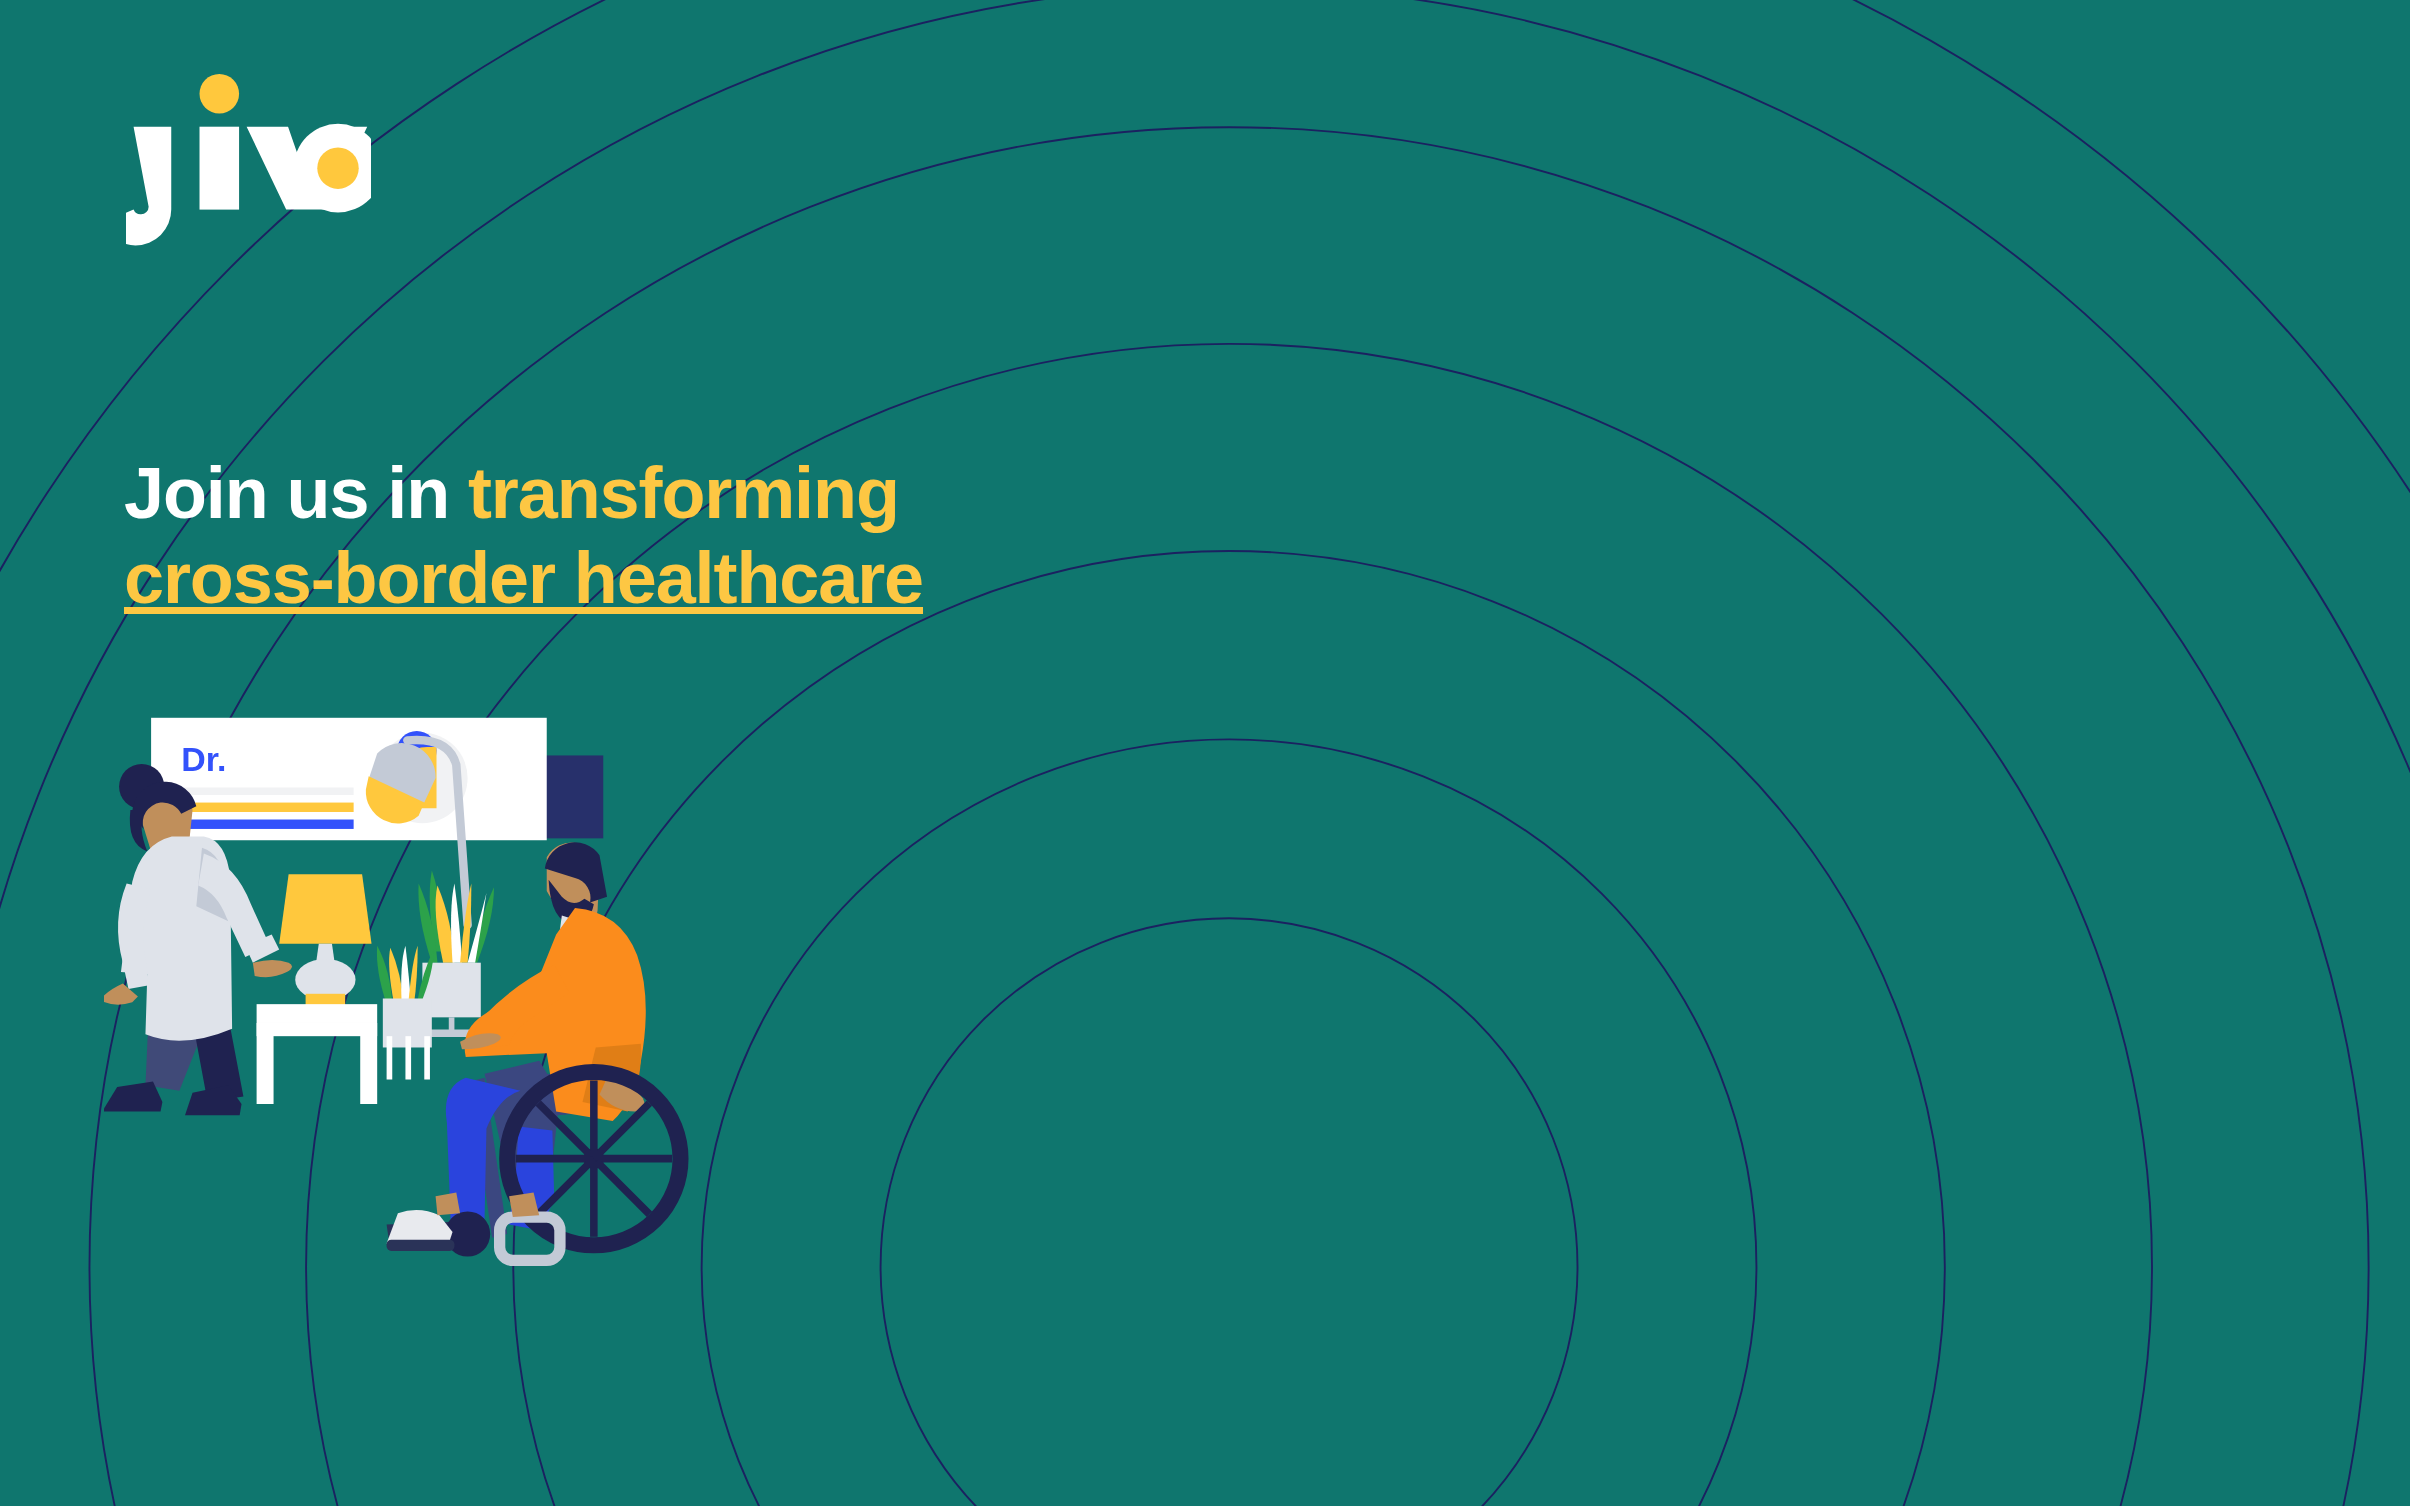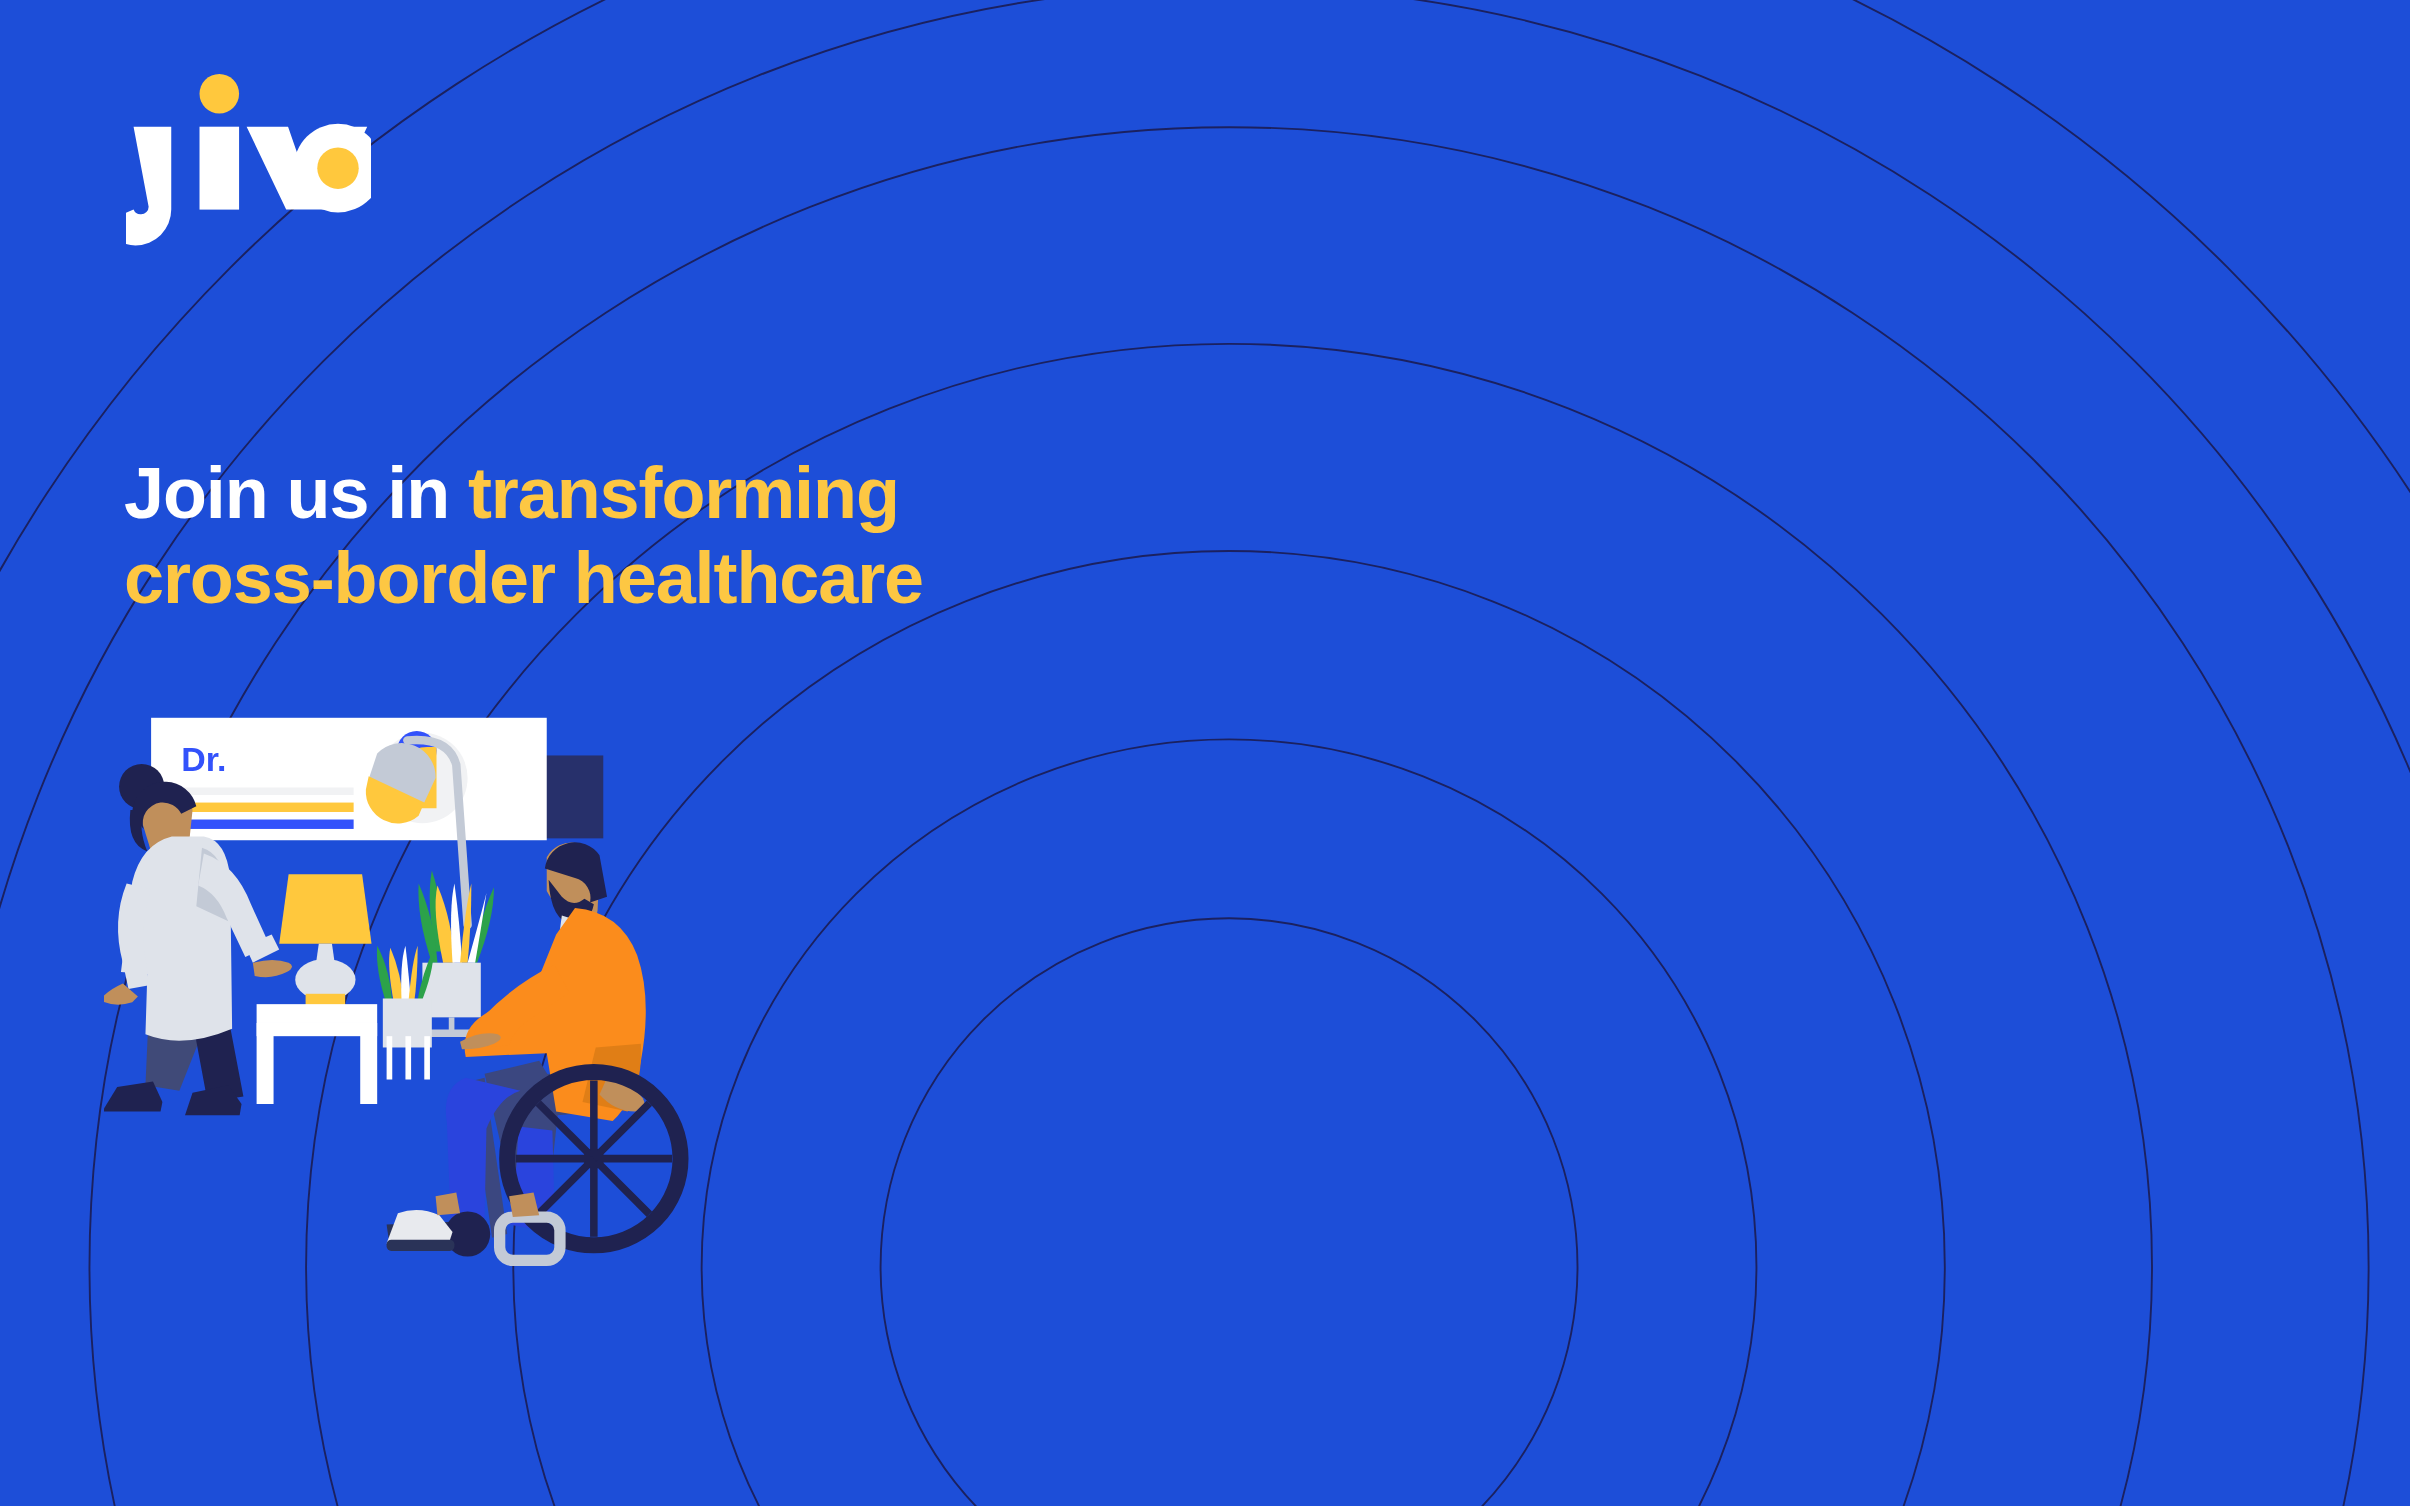--- a/index.html
+++ b/index.html
@@ -51,21 +51,21 @@
     position: absolute;
     left: 104px;
     top: 697px;
     width: 942px;
     height: 603px;
   }
 </style>
 </head>
 <body>
 
-<div id="stage" style="background: #1d4ed8;">
+<div id="stage" style="background: #0f766e;">
 
   <svg id="bg-rings" viewBox="0 0 2560 1600" xmlns="http://www.w3.org/2000/svg">
     <g fill="none" stroke="#1B2160" stroke-width="2">
       <circle cx="1305" cy="1345" r="370"></circle>
       <circle cx="1305" cy="1345" r="560"></circle>
       <circle cx="1305" cy="1345" r="760"></circle>
       <circle cx="1305" cy="1345" r="980"></circle>
       <circle cx="1305" cy="1345" r="1210"></circle>
       <circle cx="1305" cy="1345" r="1360"></circle>
       <circle cx="1305" cy="1345" r="1500"></circle>
@@ -84,21 +84,21 @@
 
     <circle cx="225" cy="101" r="47" fill="#ffffff"></circle>
 
     <circle cx="225" cy="101" r="22" fill="#ffc83d"></circle>
   </svg>
 
   <h1 id="headline">
     <span class="line">
       <span class="w" style="color: rgb(255, 255, 255);">Join us in </span><span class="y" style="color: rgb(253, 199, 67);">transforming</span>
     </span>
-    <span class="line y" style="color: rgb(253, 199, 67);">cross-border healthcare</span>
+    <span class="line y" style="color: rgb(253, 199, 67); text-decoration: underline;">cross-border healthcare</span>
   </h1>
 
   <svg id="illustration" viewBox="0 0 1000 640" xmlns="http://www.w3.org/2000/svg">
 
     <g>
       <rect x="110" y="62" width="420" height="88" fill="#27306b"></rect>
       <rect x="50" y="22" width="420" height="130" fill="#ffffff"></rect>
       <text x="82" y="78" font-family="Liberation Sans, sans-serif" font-size="36" font-weight="bold" fill="#3352fb">Dr.</text>
       <rect x="82" y="96" width="183" height="8" fill="#f1f2f4"></rect>
       <rect x="82" y="112" width="183" height="10" fill="#ffc83d"></rect>

